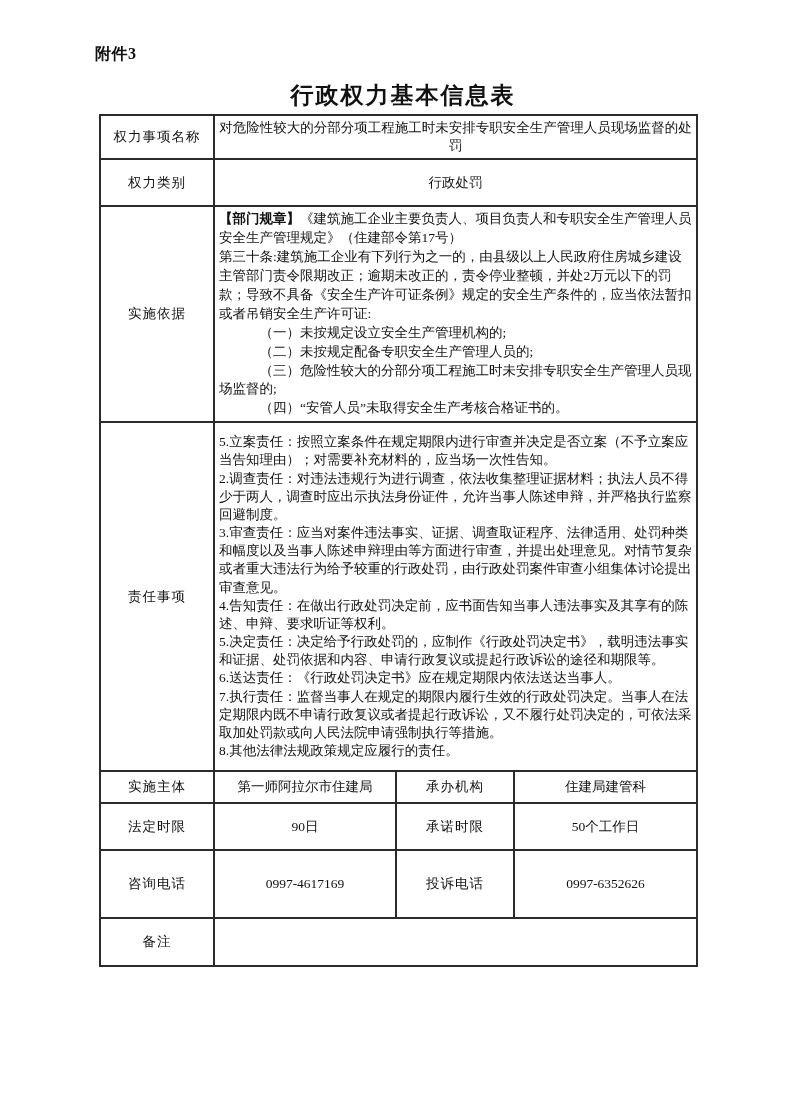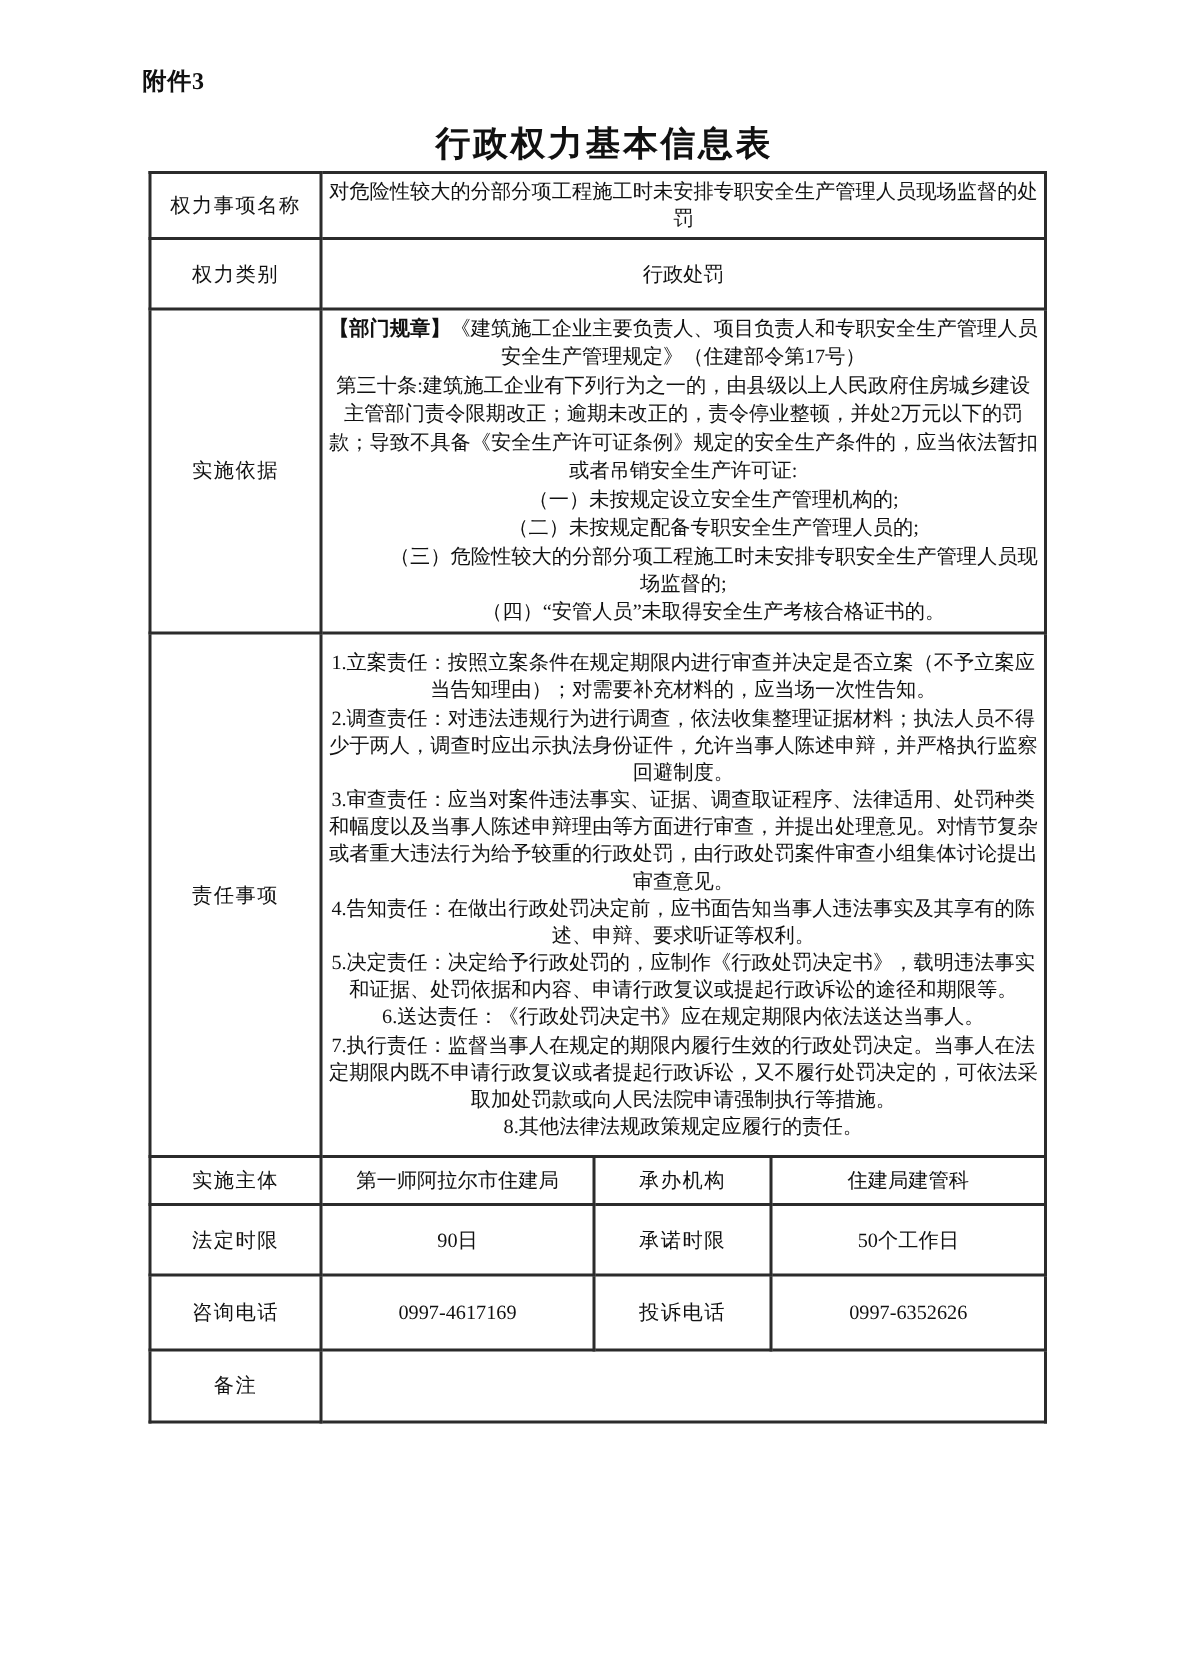--- a/index.html
+++ b/index.html
@@ -43,21 +43,21 @@
     padding: 3px 4px;
   }
   td.label-cell {
     text-align: center;
     letter-spacing: 1px;
   }
   td.value-cell {
     text-align: center;
   }
   td.text-cell {
-    text-align: center;
+    text-align: left;
     padding: 6px 9px 6px 9px;
     font-size: 13px;
     vertical-align: middle;
   }
   .pre { white-space: pre-wrap; word-break: break-all; }
   .bold { font-weight: bold; }
   .basis-text { line-height: 1.40; }
   .duty-item { line-height: 1.345; word-break: break-all; }
 </style>
 </head>
@@ -90,21 +90,21 @@
 第三十条:建筑施工企业有下列行为之一的，由县级以上人民政府住房城乡建设主管部门责令限期改正；逾期未改正的，责令停业整顿，并处2万元以下的罚款；导致不具备《安全生产许可证条例》规定的安全生产条件的，应当依法暂扣或者吊销安全生产许可证:
 　　　（一）未按规定设立安全生产管理机构的;
 　　　（二）未按规定配备专职安全生产管理人员的;
 　　　（三）危险性较大的分部分项工程施工时未安排专职安全生产管理人员现场监督的;
 　　　（四）“安管人员”未取得安全生产考核合格证书的。</span></div>
       </td>
     </tr>
     <tr style="height:349px">
       <td class="label-cell">责任事项</td>
       <td class="text-cell" colspan="3">
-        <div class="duty-item">1.立案责任：按照立案条件在规定期限内进行审查并决定是否立案（不予立案应当告知理由）；对需要补充材料的，应当场一次性告知。</div>
+        <div class="duty-item">5.立案责任：按照立案条件在规定期限内进行审查并决定是否立案（不予立案应当告知理由）；对需要补充材料的，应当场一次性告知。</div>
         <div class="duty-item">2.调查责任：对违法违规行为进行调查，依法收集整理证据材料；执法人员不得少于两人，调查时应出示执法身份证件，允许当事人陈述申辩，并严格执行监察回避制度。</div>
         <div class="duty-item">3.审查责任：应当对案件违法事实、证据、调查取证程序、法律适用、处罚种类和幅度以及当事人陈述申辩理由等方面进行审查，并提出处理意见。对情节复杂或者重大违法行为给予较重的行政处罚，由行政处罚案件审查小组集体讨论提出审查意见。</div>
         <div class="duty-item">4.告知责任：在做出行政处罚决定前，应书面告知当事人违法事实及其享有的陈述、申辩、要求听证等权利。</div>
         <div class="duty-item">5.决定责任：决定给予行政处罚的，应制作《行政处罚决定书》，载明违法事实和证据、处罚依据和内容、申请行政复议或提起行政诉讼的途径和期限等。</div>
         <div class="duty-item">6.送达责任：《行政处罚决定书》应在规定期限内依法送达当事人。</div>
         <div class="duty-item">7.执行责任：监督当事人在规定的期限内履行生效的行政处罚决定。当事人在法定期限内既不申请行政复议或者提起行政诉讼，又不履行处罚决定的，可依法采取加处罚款或向人民法院申请强制执行等措施。</div>
         <div class="duty-item">8.其他法律法规政策规定应履行的责任。</div>
       </td>
     </tr>
     <tr style="height:32px">
@@ -112,21 +112,21 @@
       <td class="value-cell">第一师阿拉尔市住建局</td>
       <td class="label-cell">承办机构</td>
       <td class="value-cell">住建局建管科</td>
     </tr>
     <tr style="height:47px">
       <td class="label-cell">法定时限</td>
       <td class="value-cell">90日</td>
       <td class="label-cell">承诺时限</td>
       <td class="value-cell">50个工作日</td>
     </tr>
-    <tr style="height:50px">
+    <tr style="height:68px">
       <td class="label-cell">咨询电话</td>
       <td class="value-cell">0997-4617169</td>
       <td class="label-cell">投诉电话</td>
       <td class="value-cell">0997-6352626</td>
     </tr>
     <tr style="height:48px">
       <td class="label-cell">备注</td>
       <td class="value-cell" colspan="3"></td>
     </tr>
   </tbody>

